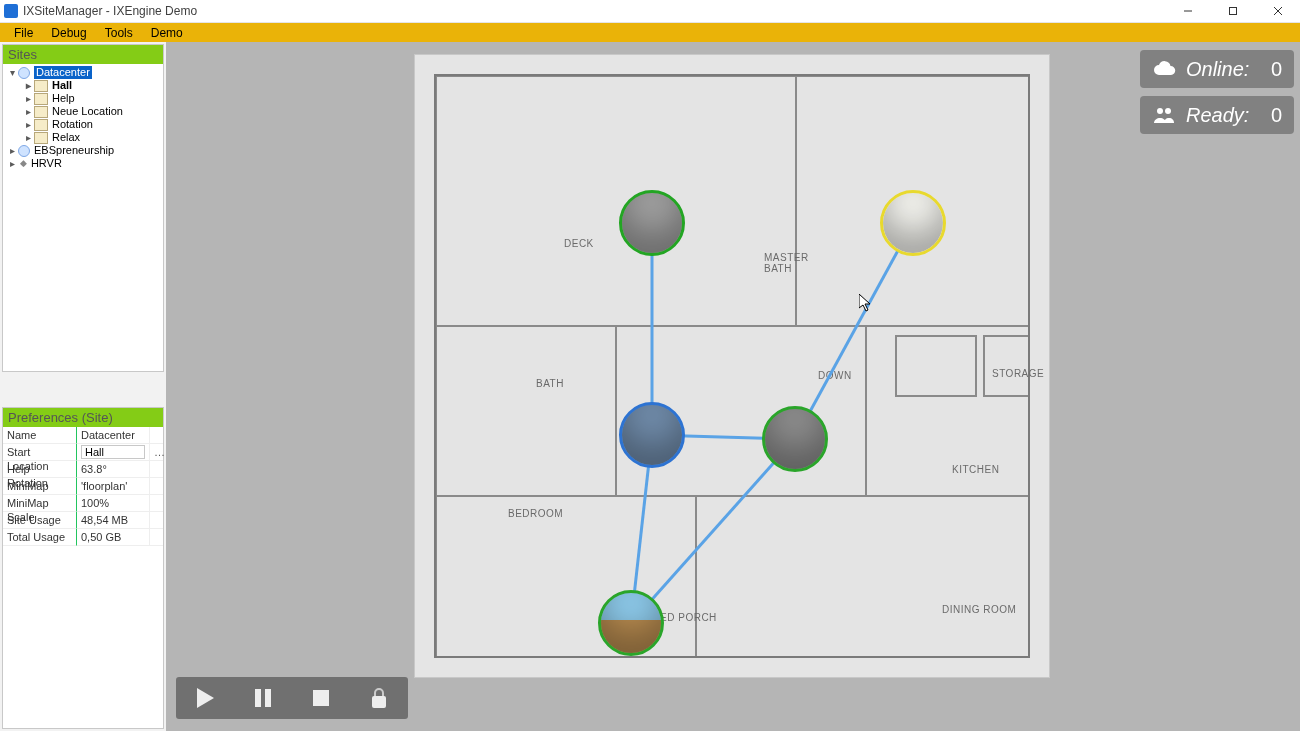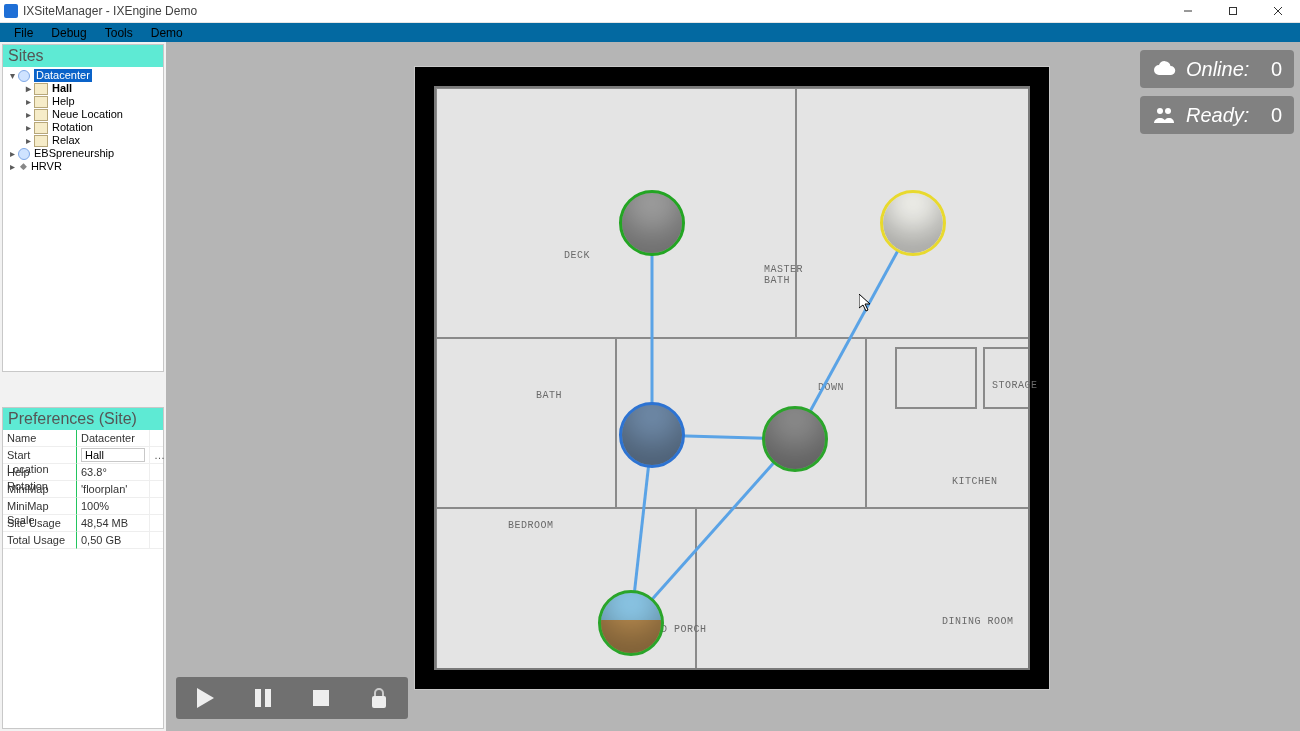--- a/index.html
+++ b/index.html
@@ -21,42 +21,42 @@
     position: absolute; right: 0; top: 0; height: 22px; display: flex;
   }
   .win-btn {
     width: 45px; height: 22px; display: flex; align-items: center;
     justify-content: center; font-size: 12px; color: #333;
   }
   .win-btn svg { width: 10px; height: 10px; }
 
   
   .menubar {
-    height: 20px; background: #0369a1; display: flex; align-items: center;
+    height: 20px; background: #eab308; display: flex; align-items: center;
     padding-left: 6px; border-bottom: 1px solid #d0d0d0; gap: 2px;
   }
   .menu-item { padding: 2px 8px; font-size: 12px; color: #000; }
 
   
   .workspace {
     position: absolute; left:0; right:0; top:42px; bottom:0;
     background: #f2f2f2; display:flex;
   }
 
   
   .leftcol {
     width: 166px; display:flex; flex-direction:column; gap:4px;
     padding: 2px; box-sizing: border-box;
   }
   .panel {
     background: #fff; border: 1px solid #c8c8c8; box-sizing:border-box;
     display:flex; flex-direction:column;
   }
   .panel-header {
-    font-size: 16px; color: #555; padding: 2px 5px; background:#5eead4;
+    font-size: 13px; color: #555; padding: 2px 5px; background:#84cc16;
   }
   .sites-panel { height: 328px; }
   .prefs-panel { flex: 1; margin-top: 31px; }
 
   .tree { padding: 2px 2px; overflow:auto; flex:1; }
   .tree-row {
     display:flex; align-items:center; height:13px; padding:0 2px;
     font-size:11px; line-height:13px; color:#000; white-space:nowrap;
   }
   .tw { display:inline-block; width:11px; text-align:center; color:#5a5a5a; font-size:10px;}
@@ -90,22 +90,22 @@
     width:100%; height:14px; font-size:11px; border:1px solid #c8c8c8;
     padding:0 3px; box-sizing:border-box;
   }
   .kv .btn { text-align:center; color:#555; border-left:1px solid #eee;}
 
   
   .canvas {
     flex:1; position:relative; background:#b5b5b5;
   }
   .floorplan {
-    position:absolute; left:248px; top:24px; width:636px; height:624px;
-    background:#000000; box-shadow: 0 0 0 1px #c8c8c8 inset; font-family: Liberation Mono, monospace;
+    position:absolute; left:248px; top:12px; width:636px; height:624px;
+    background:#e5e5e5; box-shadow: 0 0 0 1px #c8c8c8 inset;
   }
   .floorplan .rooms {
     position:absolute; inset:20px; background:#e4e4e4;
     border:2px solid #7a7a7a;
   }
   .room-label {
     position:absolute; font-size:10px; color:#6a6a6a; letter-spacing:0.5px;
   }
   .overlay-svg { position:absolute; left:0; top:0; width:100%; height:100%; }
 

